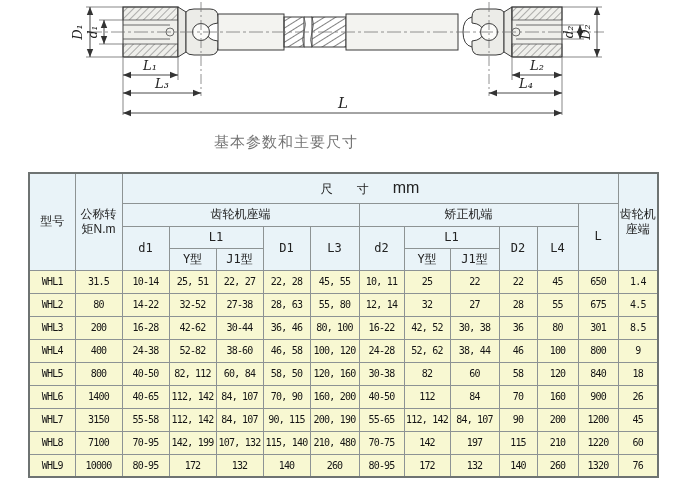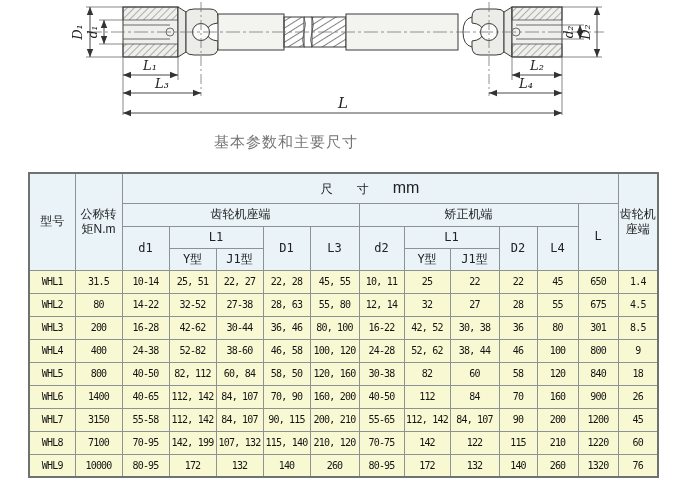--- a/index.html
+++ b/index.html
@@ -311,40 +311,40 @@
           <td>900</td>
           <td>26</td>
         </tr>
         <tr>
           <td>WHL7</td>
           <td>3150</td>
           <td>55-58</td>
           <td>112, 142</td>
           <td>84, 107</td>
           <td>90, 115</td>
-          <td>200, 210</td>
+          <td>200, 190</td>
           <td>55-65</td>
           <td>112, 142</td>
           <td>84, 107</td>
           <td>90</td>
           <td>200</td>
           <td>1200</td>
           <td>45</td>
         </tr>
         <tr>
           <td>WHL8</td>
           <td>7100</td>
           <td>70-95</td>
           <td>142, 199</td>
           <td>107, 132</td>
           <td>115, 140</td>
-          <td>210, 120</td>
+          <td>210, 480</td>
           <td>70-75</td>
           <td>142</td>
-          <td>122</td>
+          <td>197</td>
           <td>115</td>
           <td>210</td>
           <td>1220</td>
           <td>60</td>
         </tr>
         <tr>
           <td>WHL9</td>
           <td>10000</td>
           <td>80-95</td>
           <td>172</td>

